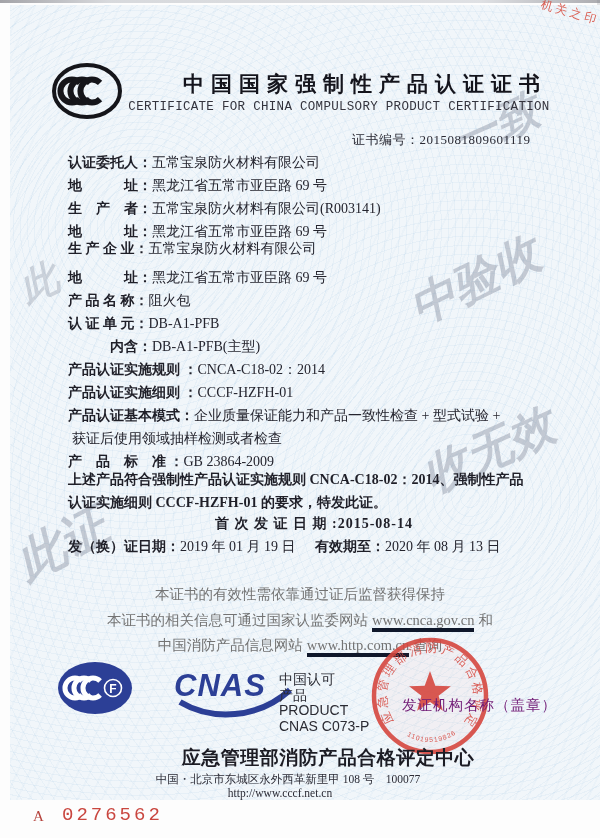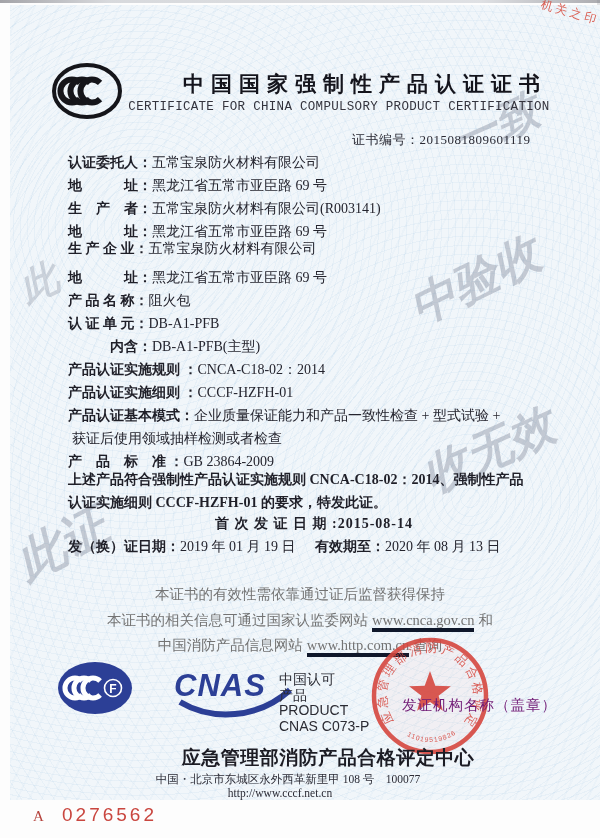--- a/index.html
+++ b/index.html
@@ -31,21 +31,21 @@
       font-family:"Liberation Sans","DejaVu Sans",sans-serif;margin-top:12px;}
   .seal-wrap{left:370px;top:636px;width:120px;height:120px;opacity:.9;}
   .seal-label{left:402px;top:696px;font-size:14.5px;color:#701a75;letter-spacing:1px;white-space:nowrap;}
   .issuer-name{left:0;top:745px;width:660px;text-align:center;font-size:19px;font-weight:bold;
       color:#1c1c24;letter-spacing:.5px;font-family:"Liberation Sans","DejaVu Sans",sans-serif;
       left:28px;width:600px;}
   .issuer-addr{left:0;top:772px;width:560px;text-align:center;font-size:11.5px;color:#2a2a34;padding-left:8px;}
   .issuer-web{left:0;top:787px;width:560px;text-align:center;font-size:11.5px;color:#2a2a34;}
   .serial-prefix{left:33px;top:808px;font-size:15px;color:#b5423c;}
   .serial-num{left:62px;top:804px;font-size:19px;color:#c9463f;letter-spacing:3px;
-      font-family:Liberation Sans, sans-serif;}
+      font-family:Liberation Mono, monospace;}
   .corner-stamp{left:540px;top:4px;font-size:12px;color:rgba(214,62,48,.82);letter-spacing:3px;
       transform:rotate(16deg);white-space:nowrap;}
   .wm{color:rgba(122,128,148,.38);font-style:italic;font-weight:bold;white-space:nowrap;
       pointer-events:none;}
   .wm1{left:452px;top:96px;font-size:44px;transform:rotate(-24deg);}
   .wm2{left:406px;top:250px;font-size:46px;transform:rotate(-26deg);}
   .wm3{left:420px;top:420px;font-size:46px;transform:rotate(-24deg);}
   .wm4{left:14px;top:512px;font-size:48px;transform:rotate(-28deg);}
   .wm5{left:20px;top:258px;font-size:38px;transform:rotate(-25deg);opacity:.8;}
 </style>

